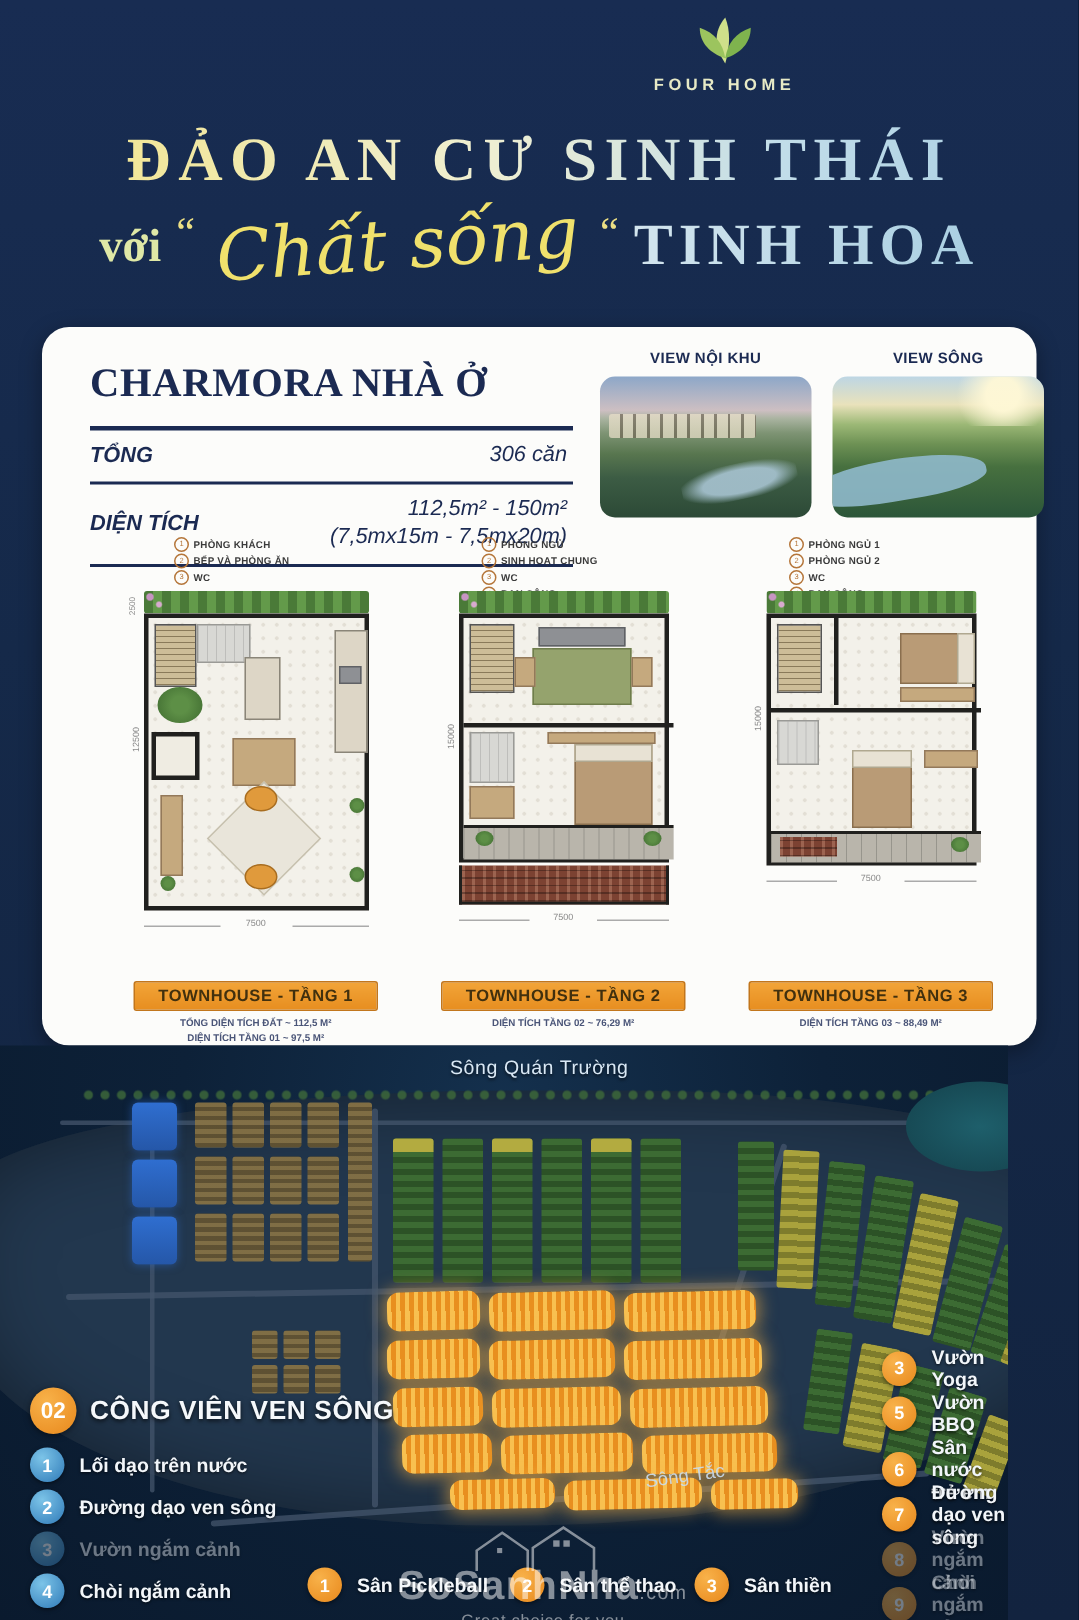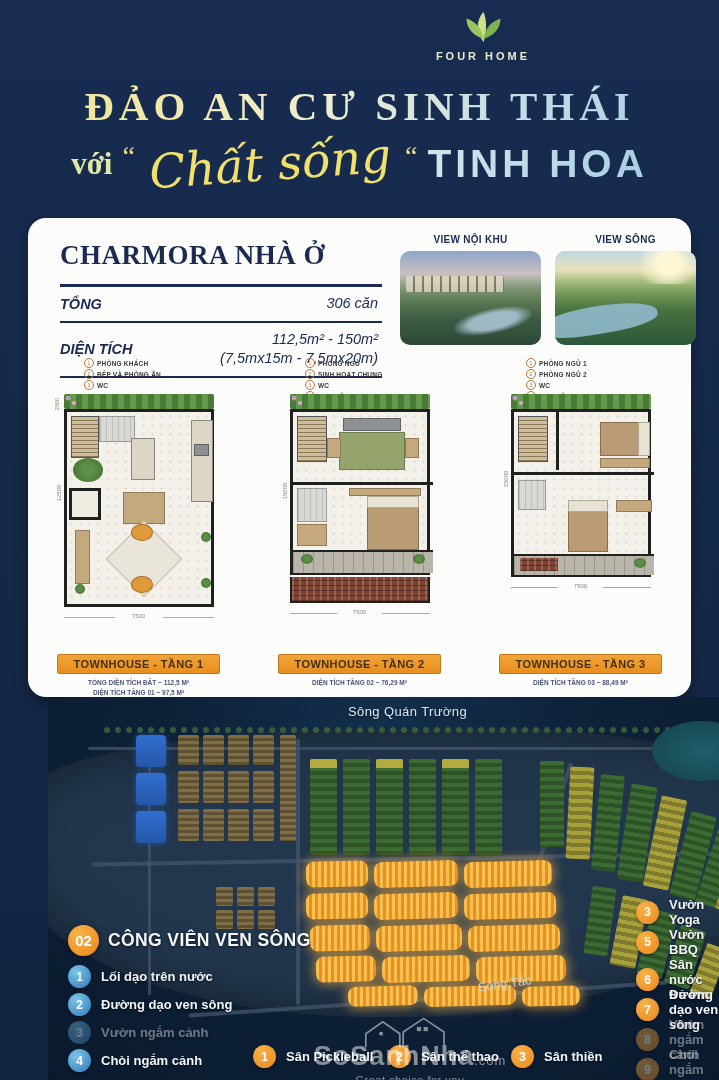--- a/index.html
+++ b/index.html
@@ -22,21 +22,21 @@
   
   .hero{position:absolute;left:0;top:82px;width:719px;text-align:center;}
   .hero-l1{font-family:"Liberation Serif",serif;font-weight:bold;font-size:41px;letter-spacing:5px;
     background:linear-gradient(90deg,#f2e385 0%,#efefd2 45%,#c2dde9 72%,#a6cde2 100%);
     -webkit-background-clip:text;background-clip:text;color:transparent;}
   .hero-l2{margin-top:6px;display:flex;justify-content:center;align-items:center;gap:10px;}
   .hero-voi{font-family:"Liberation Serif",serif;font-weight:bold;font-size:31px;color:#dfe8a6;}
   .hero-q{font-family:"Liberation Serif",serif;font-size:28px;color:#ecdf84;transform:translateY(-8px);}
   .hero-script{font-family:"DejaVu Serif",serif;font-style:italic;font-size:47px;color:#f0e16c;
     transform:rotate(-4deg);padding:0 4px;}
-  .hero-suffix{font-family:Liberation Sans, sans-serif;font-weight:bold;font-size:39px;letter-spacing:4px;
+  .hero-suffix{font-family:Liberation Serif, serif;font-weight:bold;font-size:39px;letter-spacing:4px;
     background:linear-gradient(90deg,#d3e5ee 0%,#a9cfe2 100%);
     -webkit-background-clip:text;background-clip:text;color:transparent;}
   
   .card{position:absolute;left:28px;top:218px;width:663px;height:479px;background:#fcfcfa;
     border-radius:18px;box-shadow:0 4px 14px rgba(0,0,0,.35);}
   .card-title{position:absolute;left:32px;top:22px;font-family:"Liberation Serif",serif;
     font-weight:bold;font-size:27px;color:#1b2a52;letter-spacing:.5px;}
   .spec-table{position:absolute;left:32px;top:66px;width:322px;border-top:3px solid #1b2a52;font-style:italic;}
   .spec-row{display:flex;justify-content:space-between;align-items:center;
     border-bottom:2.5px solid #1b2a52;padding:7px 4px 7px 0;}
@@ -52,21 +52,21 @@
     background:repeating-linear-gradient(90deg,rgba(234,224,202,.85) 0 7px,rgba(116,104,88,.8) 7px 9px);
     border-radius:2px;opacity:.85;}
   .s1-water{position:absolute;left:38%;top:62%;width:55%;height:26%;
     background:radial-gradient(ellipse at 50% 50%,rgba(168,196,210,.9) 0 45%,transparent 75%);
     transform:rotate(-12deg);}
   .s2-sun{position:absolute;right:-8%;top:-10%;width:55%;height:45%;
     background:radial-gradient(circle,rgba(255,248,214,.95) 0 25%,transparent 70%);}
   .s2-river{position:absolute;left:-12%;top:58%;width:85%;height:30%;background:#8fb9cb;
     border-radius:50% 60% 40% 50%;transform:rotate(-10deg);opacity:.9;}
   
-  .floors{position:absolute;left:8px;top:140px;width:647px;display:flex;justify-content:space-between;}
+  .floors{position:absolute;left:8px;top:140px;width:647px;display:flex;justify-content:flex-end;}
   .floor{width:205px;display:flex;flex-direction:column;align-items:center;}
   .flegend{align-self:flex-start;margin-left:48px;height:36px;}
   .flegend-item{display:flex;align-items:center;gap:3px;margin-bottom:1px;}
   .flegend-num{width:8px;height:8px;border:1px solid #b5763a;border-radius:50%;color:#b5763a;
     font-size:5px;display:flex;align-items:center;justify-content:center;flex:0 0 auto;}
   .flegend-txt{font-size:6.5px;font-weight:bold;color:#3a3a3a;letter-spacing:.2px;}
   .plan-wrap{height:250px;display:flex;align-items:flex-start;justify-content:center;width:100%;}
   .plan{position:relative;}
   .hedge{height:15px;border-radius:2px;
     background:radial-gradient(circle at 4px 4px,#c795c2 2px,transparent 3px),
@@ -99,21 +99,21 @@
   .dimb:before{left:0;} .dimb:after{right:0;}
   .diml{position:absolute;left:-13px;top:45%;font-size:6px;color:#8a8a8a;
     transform:rotate(-90deg);transform-origin:center;}
   .dimt{position:absolute;left:-13px;top:7px;font-size:5.5px;color:#8a8a8a;transform:rotate(-90deg);}
   .fbadge{margin-top:10px;background:linear-gradient(180deg,#f2a438 0%,#e78e20 100%);
     border:1px solid #c2761c;padding:3px 16px;border-radius:2px;
     font-size:11px;font-weight:bold;color:#41300e;letter-spacing:.4px;}
   .fdetails{margin-top:4px;text-align:center;font-size:6.5px;font-weight:bold;color:#4a5578;line-height:1.6;}
   
   .map{position:absolute;left:0;top:697px;width:672px;height:383px;overflow:hidden;
-    background:radial-gradient(ellipse at 50% 10%,#14304d 0%,#0d2138 45%,#0a1a2e 100%);margin-left:48px;}
+    background:radial-gradient(ellipse at 50% 10%,#14304d 0%,#0d2138 45%,#0a1a2e 100%);}
   .land{position:absolute;left:-30px;top:30px;width:780px;height:290px;background:#22374e;
     border-radius:48% 42% 52% 46% / 26% 30% 58% 52%;
     box-shadow:inset 0 0 60px rgba(0,0,0,.45);}
   .shore-trees{position:absolute;left:55px;top:28px;width:610px;height:10px;opacity:.8;
     background:radial-gradient(circle at 4px 5px,#3f6b3a 2.5px,transparent 3.5px);background-size:11px 10px;
     border-radius:5px;}
   .mb{position:absolute;border-radius:2px;}
   .b-brown{background:repeating-linear-gradient(180deg,#8a7444 0 3px,#655430 3px 6px);opacity:.9;}
   .b-green{background:repeating-linear-gradient(180deg,#3c6b33 0 4px,#2c5226 4px 8px);}
   .b-yellow{background:repeating-linear-gradient(180deg,#a9a23c 0 4px,#7e7c2c 4px 8px);}

